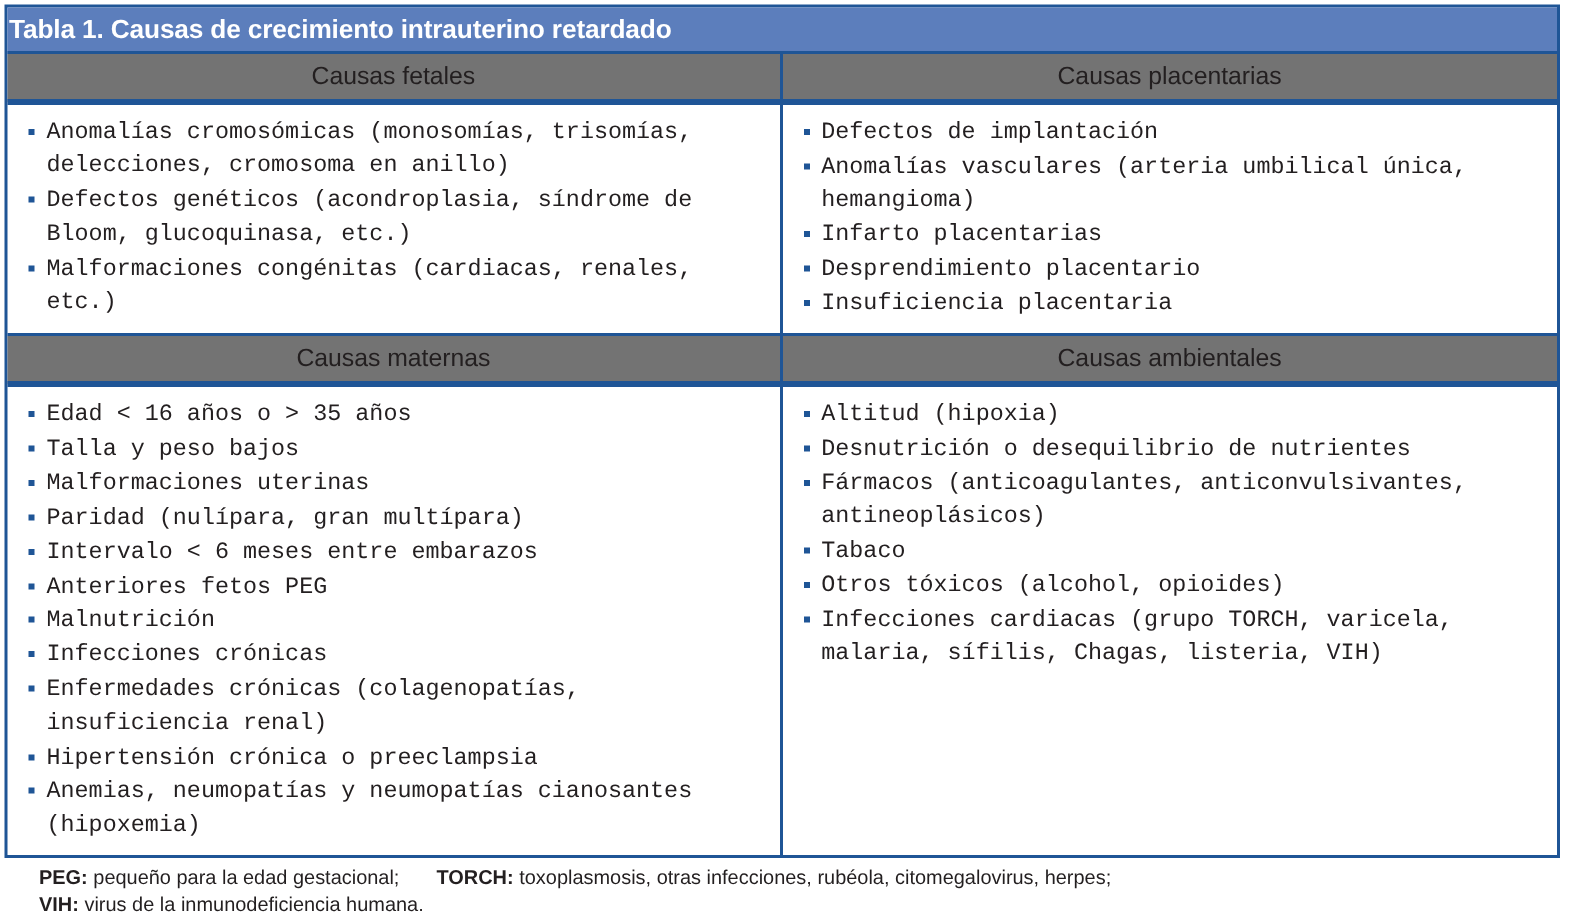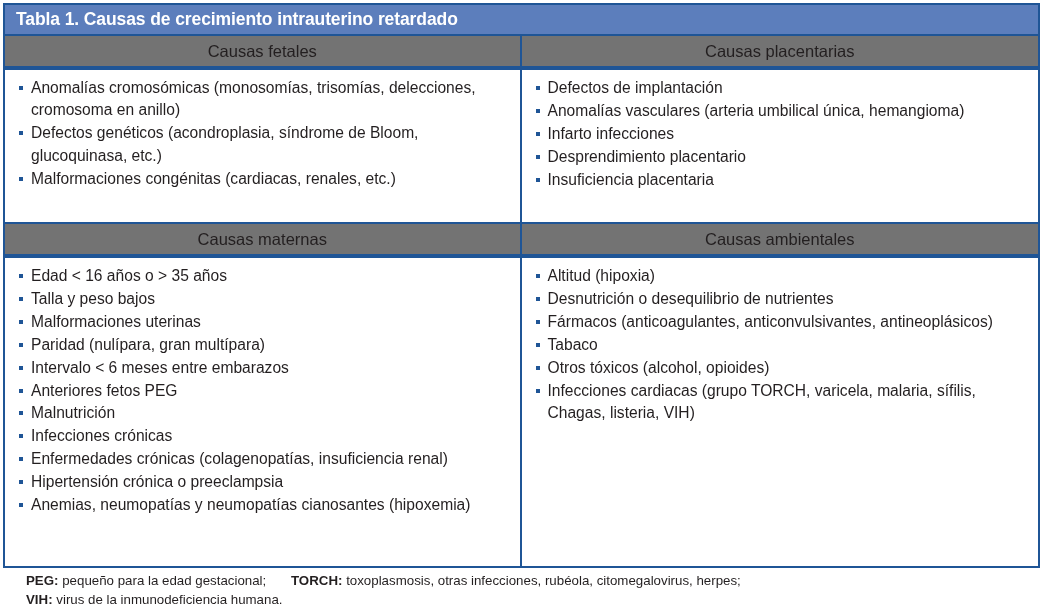--- a/index.html
+++ b/index.html
@@ -33,21 +33,21 @@
     background: #ffffff;
   }
 
   .title-bar {
     background: #5c7ebc;
     border-bottom: 2px solid #1f5596;
     height: 31px;
     box-sizing: border-box;
     display: flex;
     align-items: center;
-    padding: 0 0 0 11px;
+    padding: 0 0 0 1px;
   }
   .title-bar .title-text {
     color: #ffffff;
     font-size: 17.5px;
     font-weight: bold;
     letter-spacing: -0.1px;
     line-height: 1;
     white-space: nowrap;
   }
 
@@ -104,20 +104,21 @@
     position: absolute;
     left: 2px;
     top: 9px;
     width: 4px;
     height: 4px;
     background: #1f5596;
   }
 
   .cell-body {
     box-sizing: border-box;
+    font-family: Liberation Mono, monospace;
   }
   .body-top-left   { min-height: 152px; }
   .body-top-right  { min-height: 152px; }
   .body-bot-left   { min-height: 308px; }
   .body-bot-right  { min-height: 308px; }
 
   
   .footnote {
     margin: 4px 0 0 2px;
     font-size: 13.3px;
@@ -154,21 +155,21 @@
         <ul class="items">
           <li>Anomalías cromosómicas (monosomías, trisomías, delecciones, cromosoma en anillo)</li>
           <li>Defectos genéticos (acondroplasia, síndrome de Bloom, glucoquinasa, etc.)</li>
           <li>Malformaciones congénitas (cardiacas, renales, etc.)</li>
         </ul>
       </div>
       <div class="col cell-body body-top-right">
         <ul class="items">
           <li>Defectos de implantación</li>
           <li>Anomalías vasculares (arteria umbilical única, hemangioma)</li>
-          <li>Infarto infecciones</li>
+          <li>Infarto placentarias</li>
           <li>Desprendimiento placentario</li>
           <li>Insuficiencia placentaria</li>
         </ul>
       </div>
     </div>
 
     <div class="grid band-divider">
       <div class="col col-left sub-head">
         <span class="sub-head-text">Causas maternas</span>
       </div>

